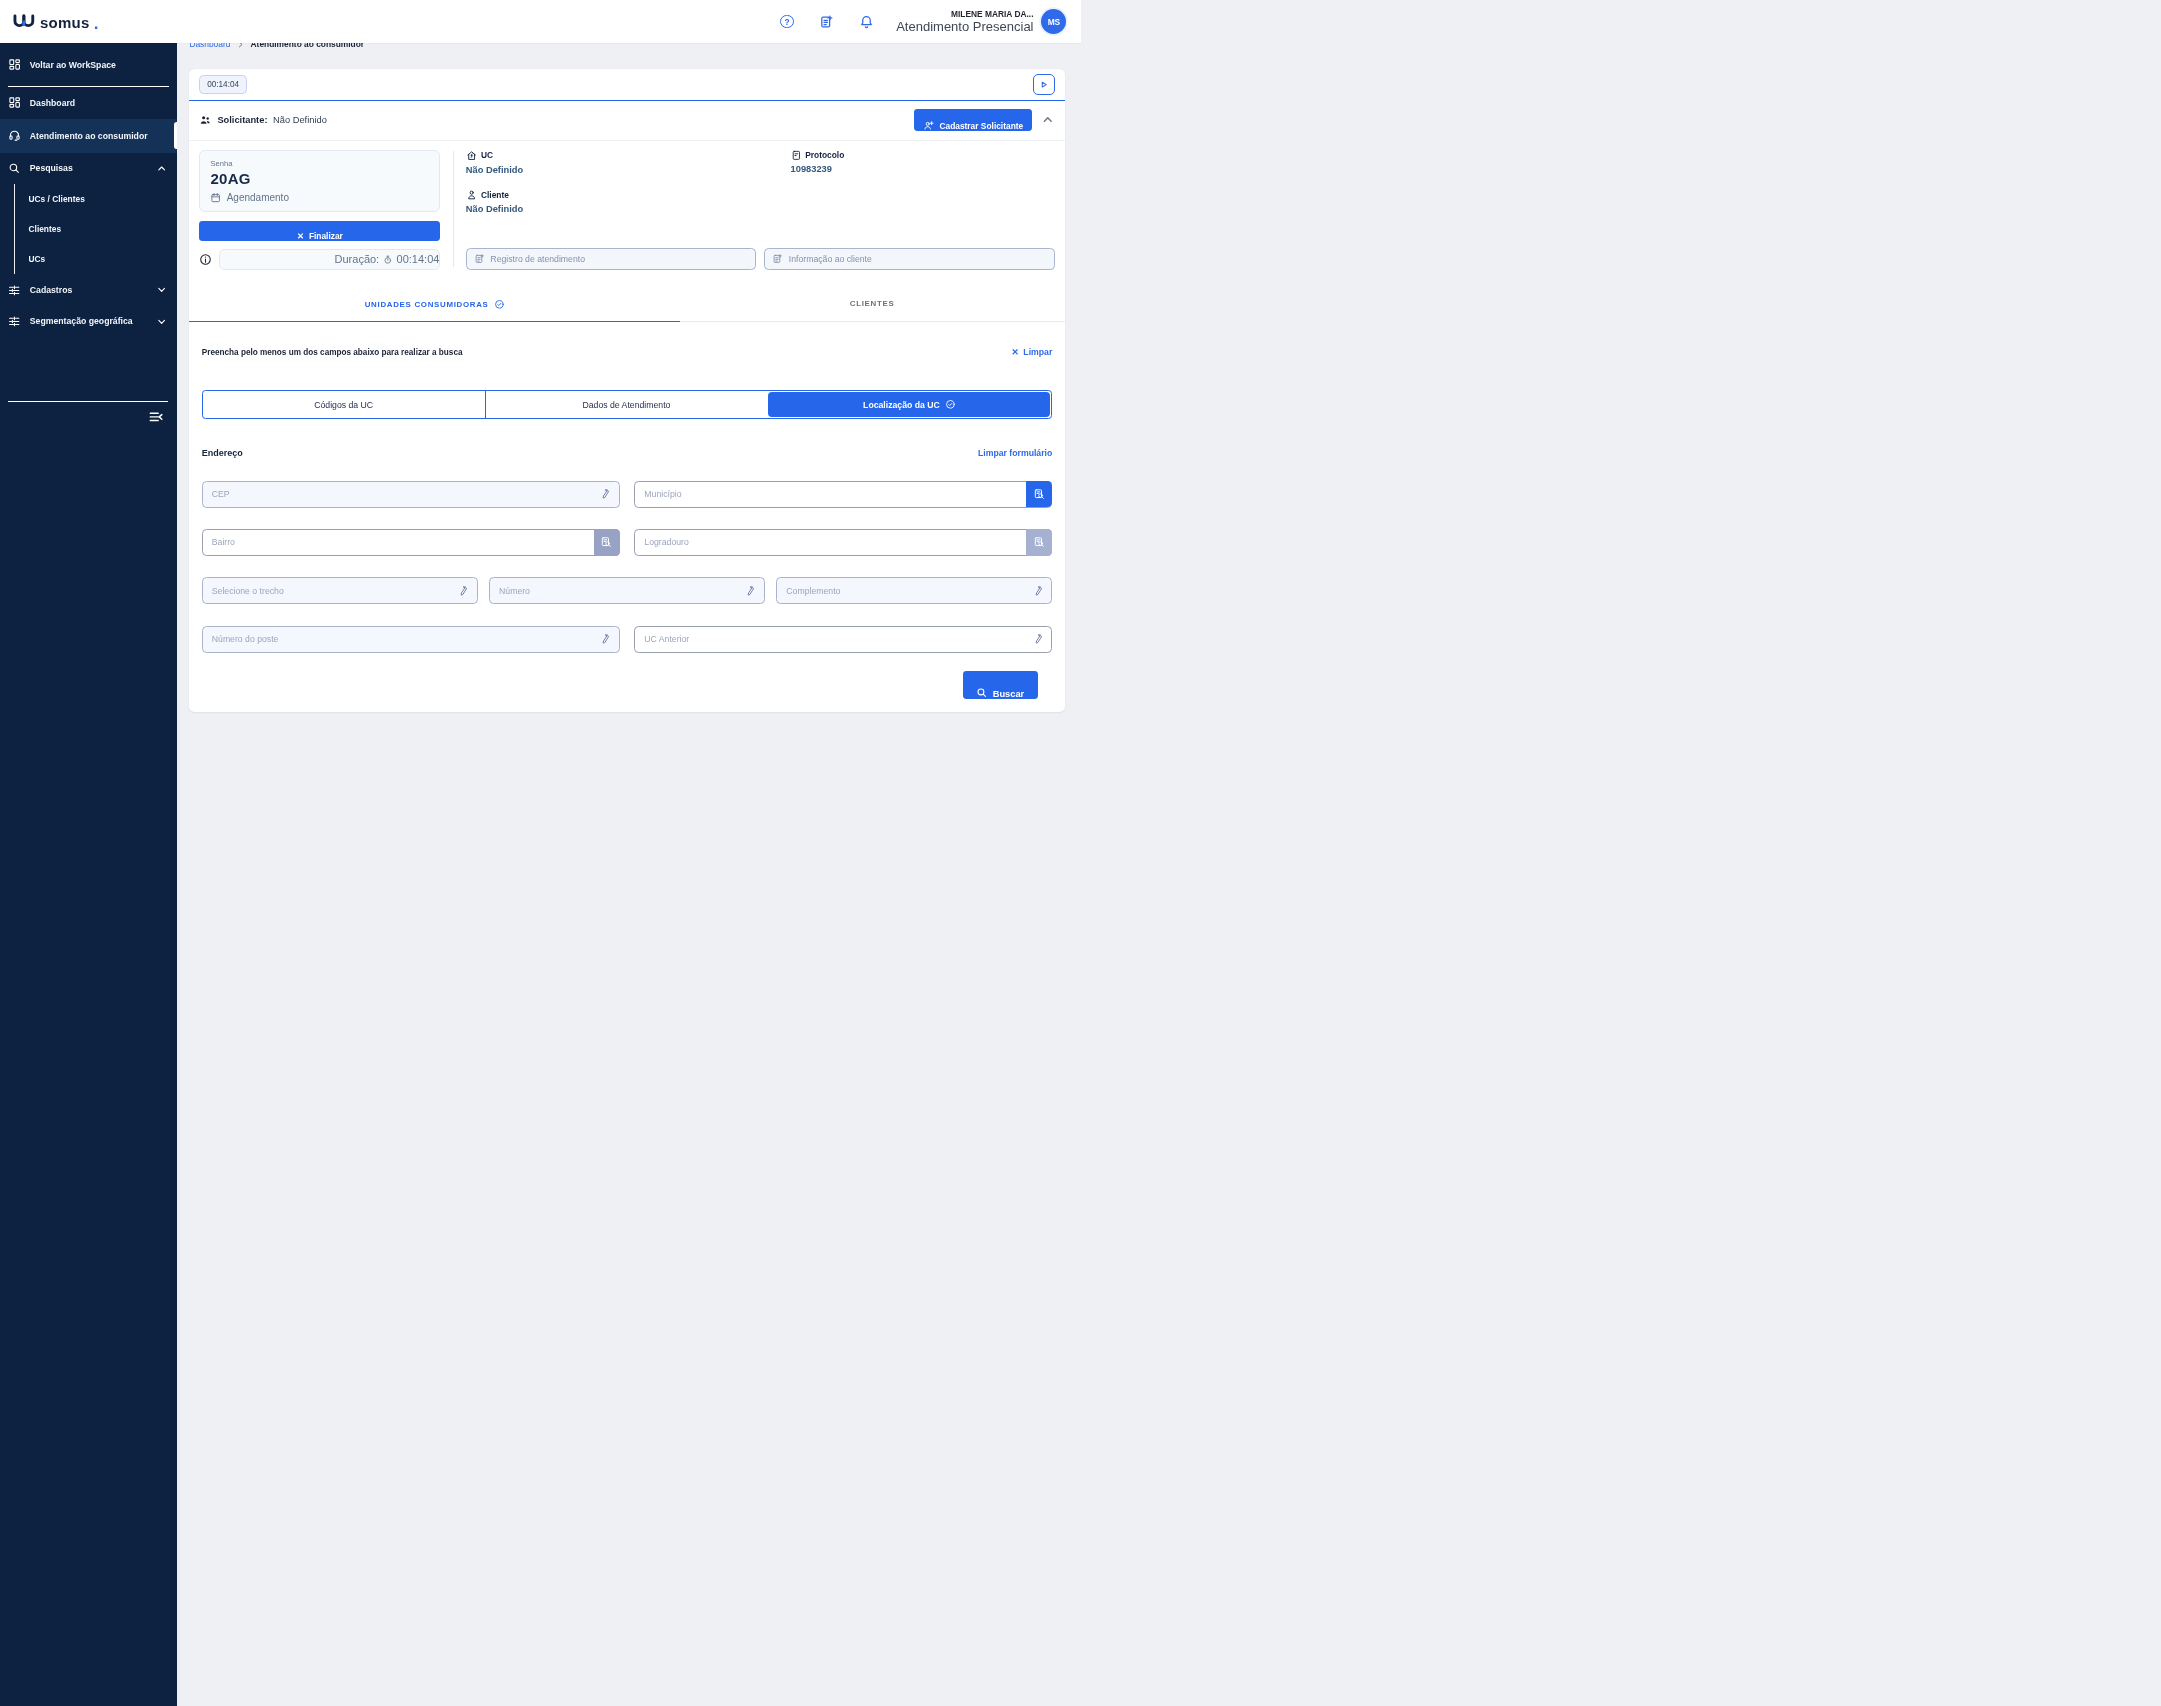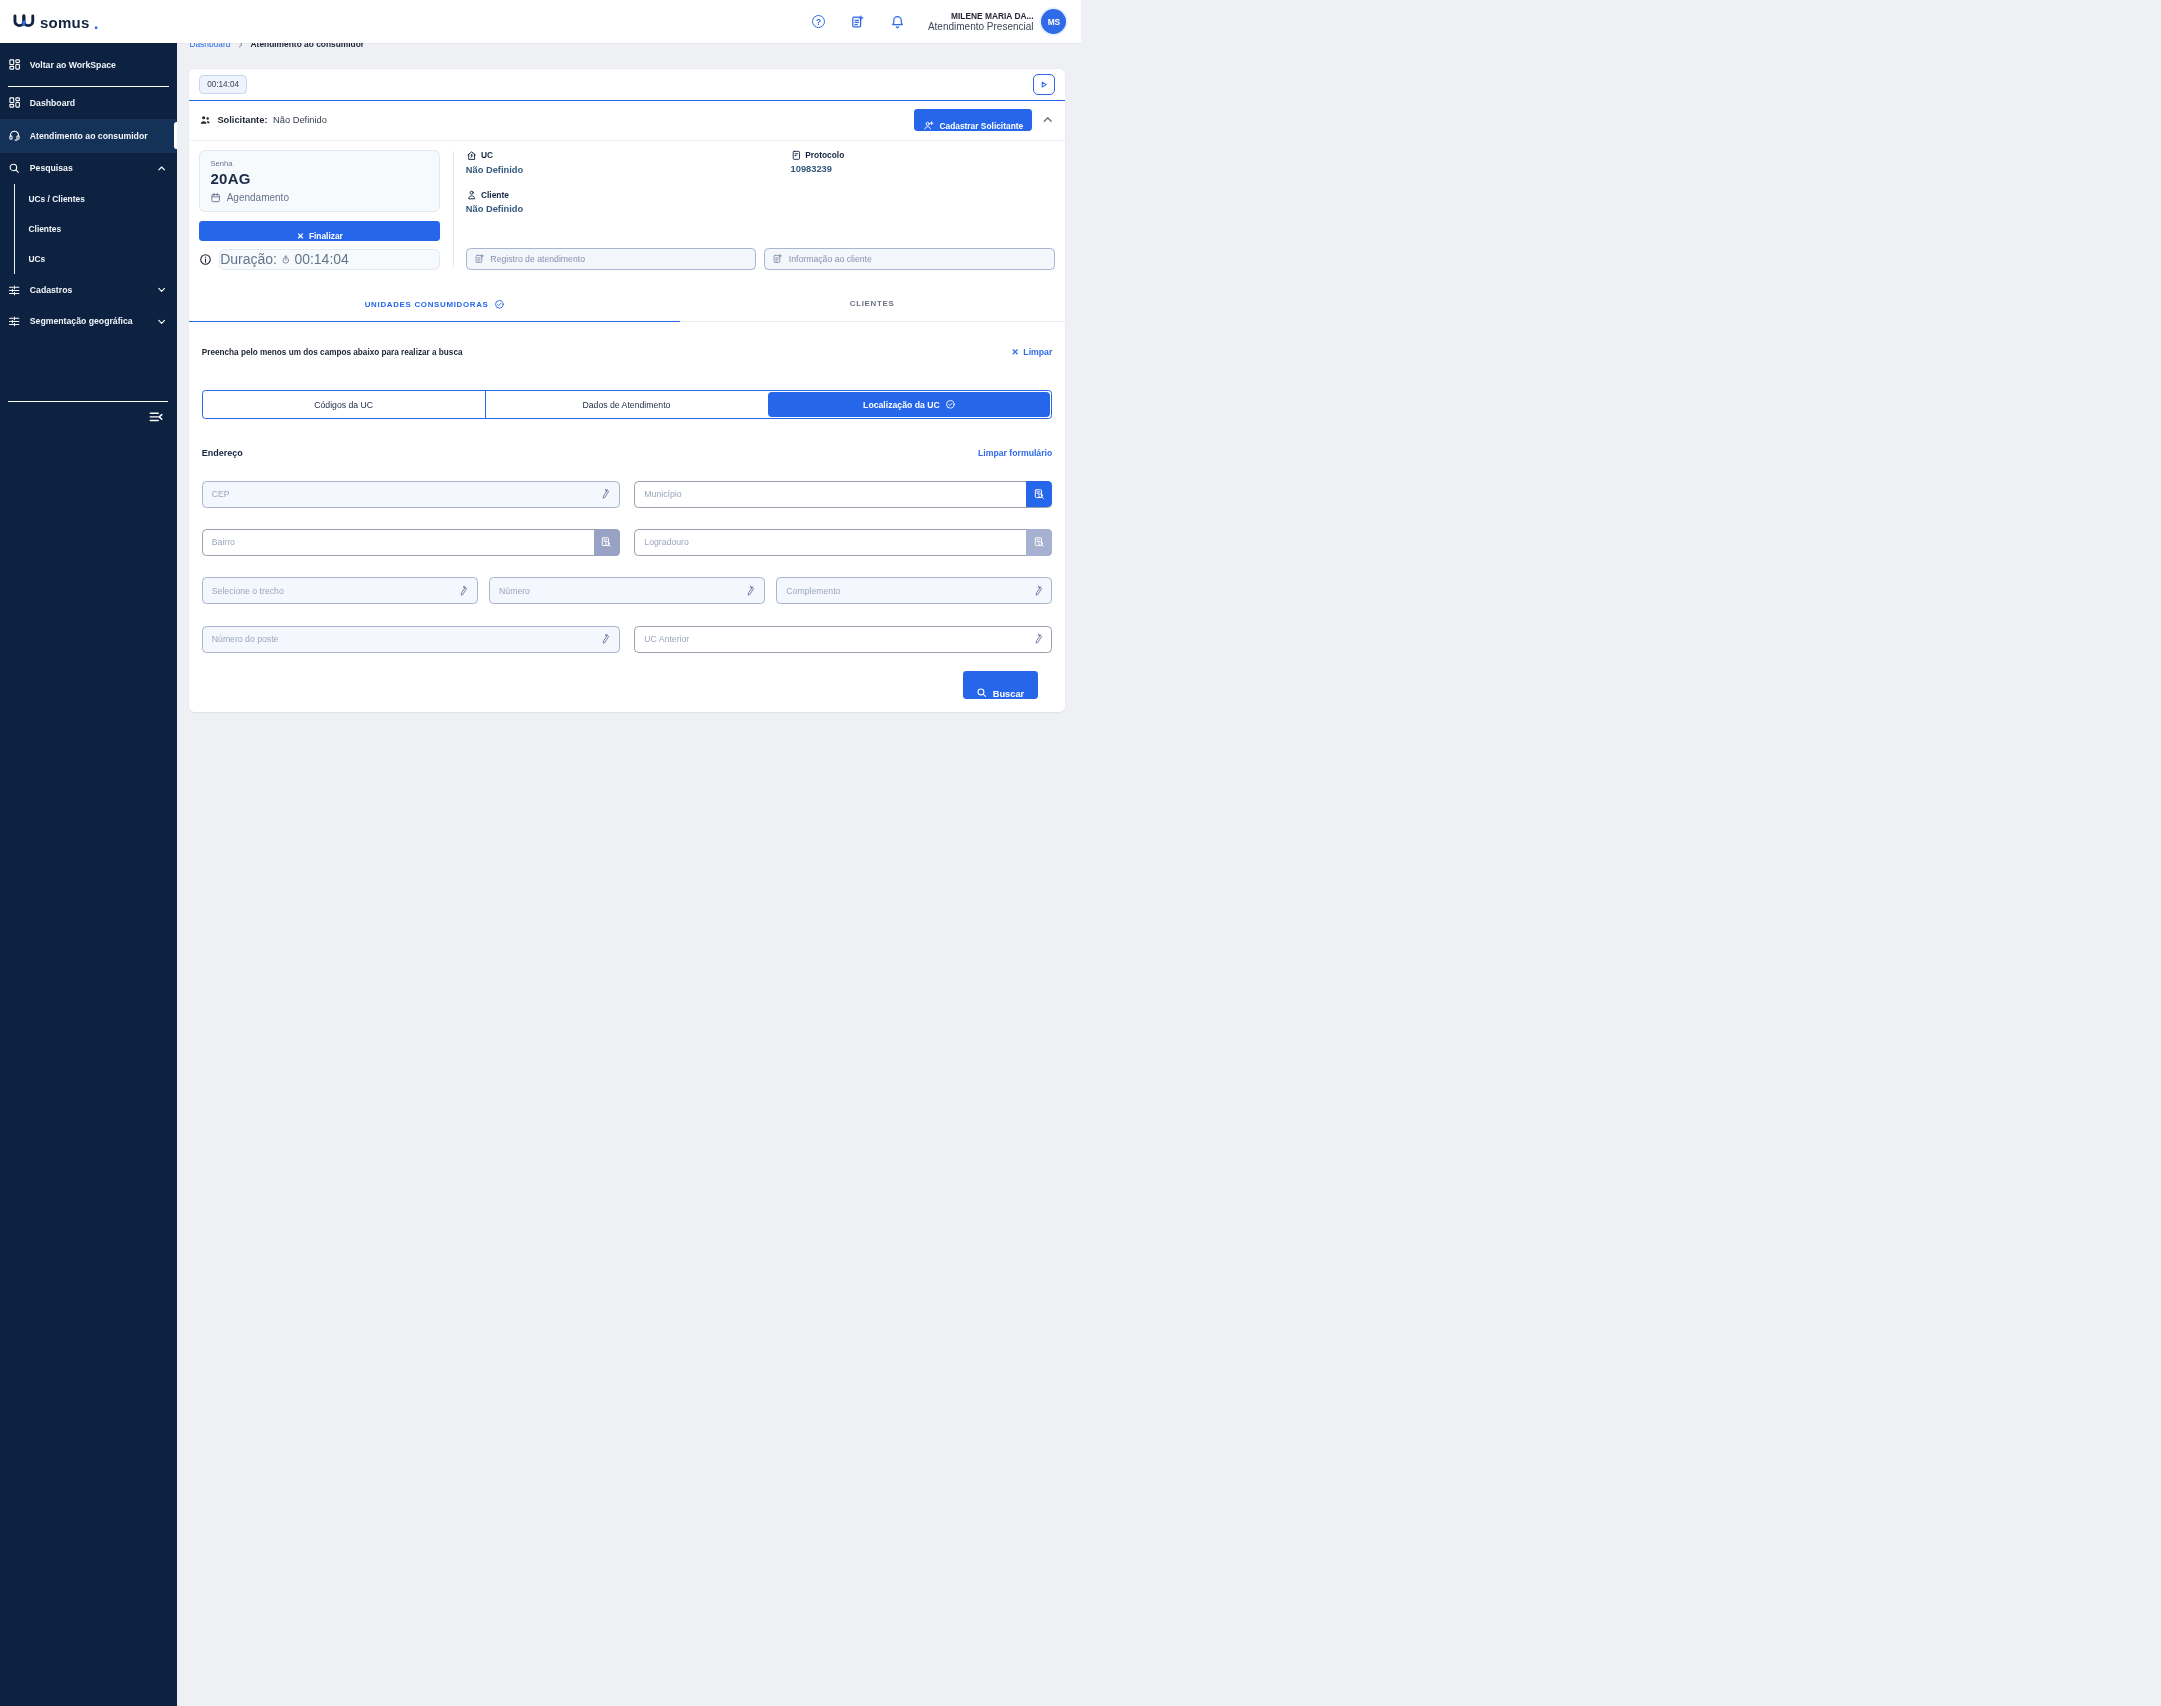--- a/index.html
+++ b/index.html
@@ -8,21 +8,21 @@
   
   .header { position:fixed; top:0; left:0; width:1081px; height:43px; background:#fff; display:flex; align-items:center; justify-content:space-between; padding:0 14.6px 0 12.4px; z-index:30; box-shadow:0 0.6px 0 rgba(16,24,40,.05); }
   .logo { display:flex; align-items:flex-end; gap:3.9px; }
   .logo-text { font-size:15px; font-weight:800; letter-spacing:0.3px; color:#13233f; line-height:1; }
   .logo-dot { color:#2f6ae8; font-size:17px; font-weight:800; line-height:.7; }
   .hdr-right { display:flex; align-items:center; }
   .hdr-ico { color:#2f6ae8; display:flex; align-items:center; justify-content:center; margin-left:25px; cursor:pointer; }
   .help-badge { width:13.5px; height:13.5px; border:1.2px solid #2f6ae8; border-radius:50%; display:flex; align-items:center; justify-content:center; font-size:8.4px; font-weight:700; }
   .user-block { text-align:right; margin-left:22.5px; }
   .user-name { font-size:8.4px; font-weight:700; color:#1f2430; }
-  .user-role { font-size:10px; color:#3f4756; margin-top:0; }
+  .user-role { font-size:13px; color:#3f4756; margin-top:0; }
   .avatar { width:25px; height:25px; border-radius:50%; background:#2f6ae8; color:#fff; font-size:8.4px; font-weight:700; display:flex; align-items:center; justify-content:center; margin-left:7.9px; box-shadow:0 0 0 1.7px #e8efff; }
 
   
   .sidebar { position:fixed; top:43px; left:0; bottom:0; width:177px; background:#0d2240; color:#f2f5fa; z-index:20; }
   .side-item { display:flex; align-items:center; gap:9px; height:31.5px; padding:0 9px 0 7.3px; font-size:8.7px; font-weight:600; cursor:pointer; position:relative; }
   .side-item.first { height:43px; }
   .side-divider { border-top:1.1px solid #fff; margin:0 7.9px; }
   .side-item.active { background:#143258; height:34px; }
   .active-bar { position:absolute; right:0; top:3.9px; bottom:3.9px; width:2.8px; background:#fff; border-radius:2.8px 0 0 2.8px; }
   .side-item .grow { flex:1; }
@@ -56,21 +56,21 @@
 
   .ticket { display:flex; padding:9px 10px 0 10px; }
   .ticket-left { width:241px; flex:none; }
   .senha-card { background:#f7fafd; border:0.6px solid #e2e8f2; border-radius:5.6px; padding:8.4px 10px 7.9px 10px; }
   .senha-label { font-size:7.6px; color:#64748b; }
   .senha-value { font-size:15px; font-weight:800; color:#172a46; margin-top:1.7px; letter-spacing:0.3px; }
   .senha-tipo { display:flex; align-items:center; gap:5px; color:#64748b; font-size:10px; margin-top:5.6px; }
   .btn-finalizar { width:100%; height:20px; font-size:8.4px; margin-top:9px; }
   .dur-row { display:flex; align-items:center; gap:6.8px; margin-top:7.3px; }
   .info-ico { color:#1f2430; display:flex; }
-  .dur-chip { flex:1; height:21.4px; background:#f7fafd; border:0.6px solid #e2e8f2; border-radius:5.6px; display:flex; align-items:center; justify-content:flex-start; gap:3.9px; color:#64748b; font-size:14px; }
+  .dur-chip { flex:1; height:21.4px; background:#f7fafd; border:0.6px solid #e2e8f2; border-radius:5.6px; display:flex; align-items:center; justify-content:flex-end; gap:3.9px; color:#64748b; font-size:11px; }
   .v-divider { width:0.6px; background:#e5e8ee; margin:1.1px 12.4px 3.4px 12.4px; }
   .ticket-right { flex:1; display:flex; flex-direction:column; }
   .info-grid { display:grid; grid-template-columns:1.23fr 1fr; row-gap:14.6px; }
   .info-block .lbl { display:flex; align-items:center; gap:3.9px; font-size:8.4px; font-weight:700; color:#13233f; }
   .info-block .val { margin-top:3.9px; font-size:9.3px; font-weight:600; color:#33587d; }
   .note-row { margin-top:auto; display:flex; gap:7.9px; }
   .note-chip { flex:1; height:22.5px; background:#f3f6fb; border:0.6px solid #a9b4cf; border-radius:4.5px; display:flex; align-items:center; gap:5px; padding:0 7.3px; color:#8591ad; font-size:8.7px; cursor:pointer; }
 
   .tabs { display:flex; margin-top:17px; }
   .tab { height:35px; display:flex; align-items:center; justify-content:center; gap:5px; font-size:7.9px; font-weight:700; letter-spacing:0.7px; cursor:pointer; }

